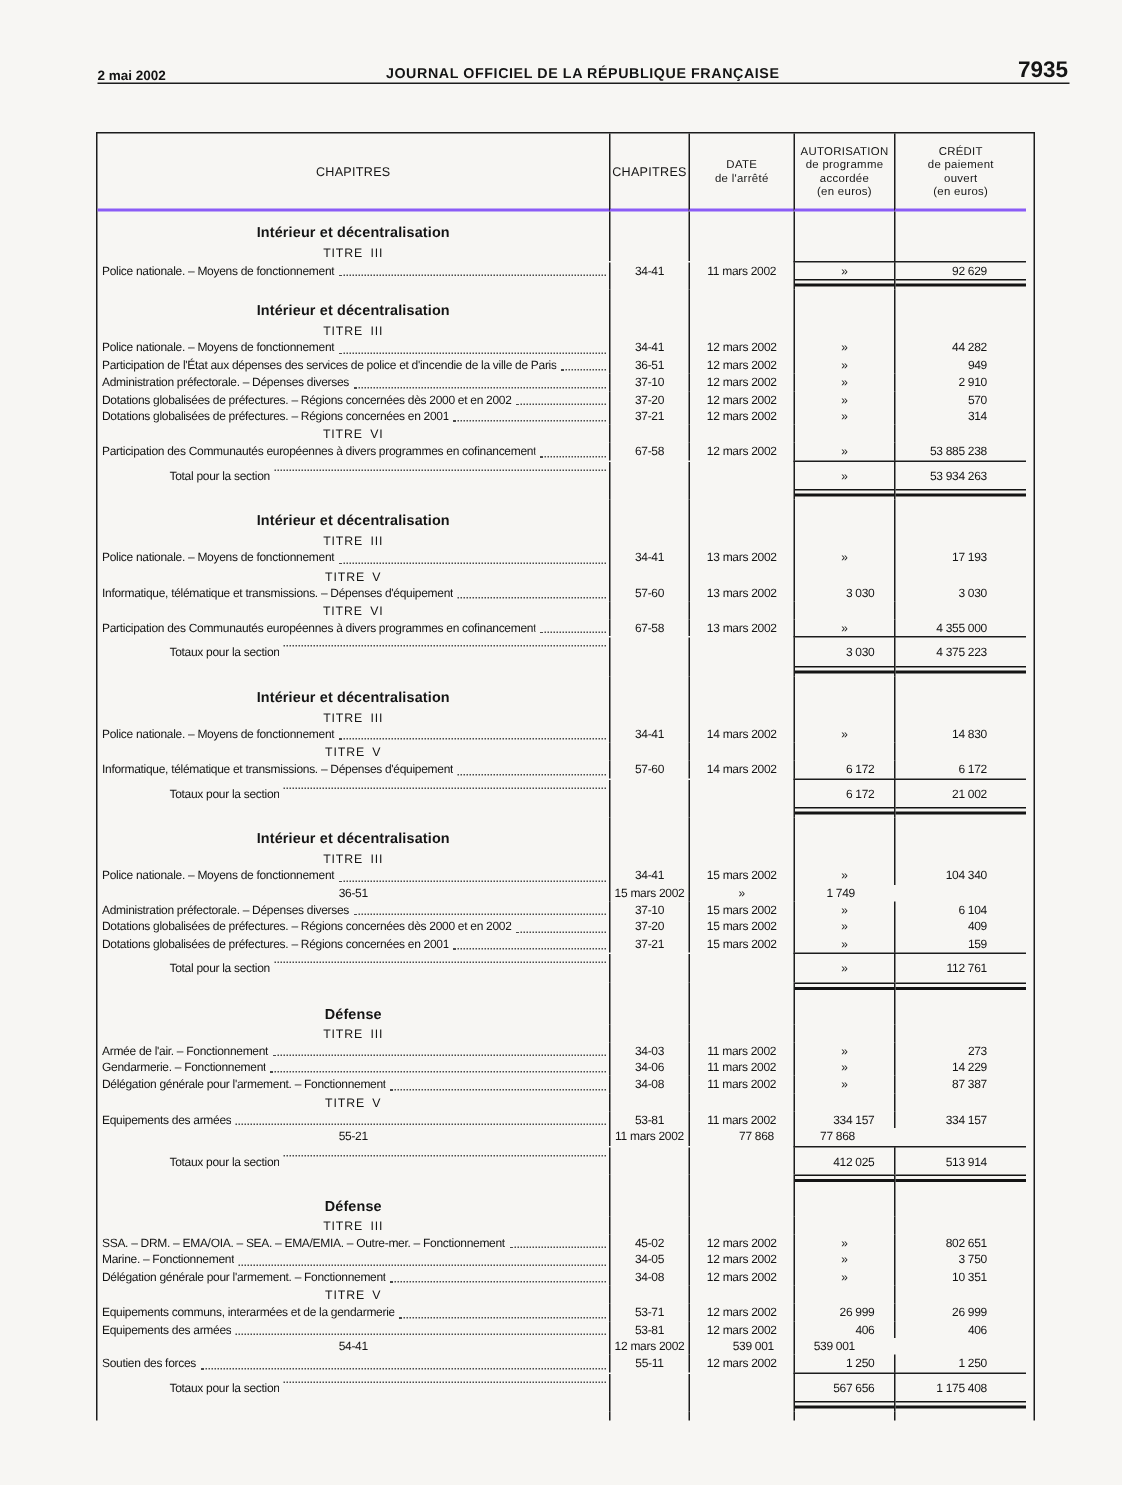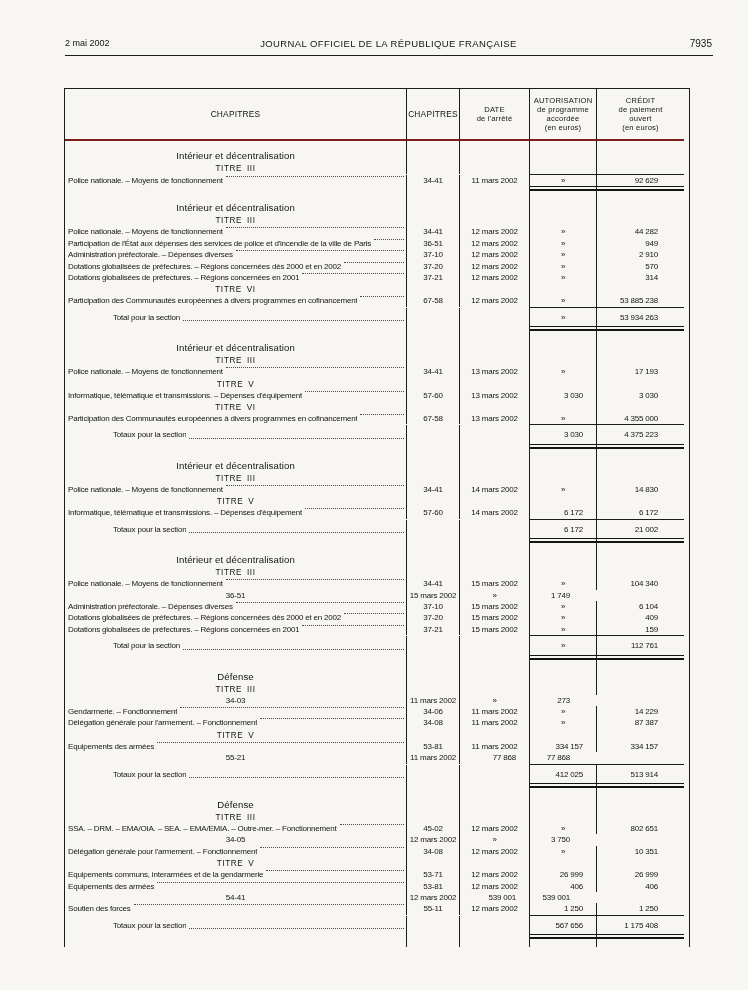--- a/index.html
+++ b/index.html
@@ -1,55 +1,55 @@
 <!DOCTYPE html>
 <html><head>
 <meta charset="utf-8">
 <style>
   html,body{margin:0;padding:0;width:748px;height:990px;overflow:hidden;
     background:#f7f6f3;font-family:"Liberation Sans",sans-serif;color:#141414;}
   .page{position:relative;width:748px;height:990px;}
 
   
-  .runhead{position:absolute;top:38px;left:65px;right:36px;display:flex;align-items:flex-start;}
+  .runhead{position:absolute;top:38px;left:65px;right:36px;display:flex;align-items:flex-end;font-weight:bold;}
   .rh-date{width:120px;font-size:9px;}
   .rh-title{flex:1;text-align:center;font-size:9.5px;letter-spacing:.4px;}
-  .rh-num{width:120px;text-align:right;font-size:10px;}
+  .rh-num{width:120px;text-align:right;font-size:15px;}
   .headrule{position:absolute;top:55px;left:65px;width:648px;border-top:1.6px solid #1c1c1c;}
 
   
   .jtable{position:absolute;top:88px;left:64px;width:624px;
     border:1.6px solid #1c1c1c;border-bottom:none;background:transparent;}
   .tr{display:grid;grid-template-columns:341px 53px 70px 67px 88px;}
   .td{border-left:1px solid #1c1c1c;min-width:0;}
   .td:first-child{border-left:none;}
 
   
-  .thead .td{border-bottom:2px solid #7f1d1d;display:flex;flex-direction:column;
+  .thead .td{border-bottom:2px solid #8b5cf6;display:flex;flex-direction:column;
     justify-content:center;align-items:center;text-align:center;height:50px;
     font-size:7.6px;line-height:9px;letter-spacing:.2px;}
   .thead .big{font-size:8.4px;}
   .multiline{white-space:pre-line;}
 
   
   .hrow .td{padding-top:9px;padding-bottom:1px;}
-  .hrow .svc{font-weight:normal;font-size:9.6px;text-align:center;letter-spacing:.1px;}
+  .hrow .svc{font-weight:bold;font-size:9.6px;text-align:center;letter-spacing:.1px;}
   .trow .td{padding-top:2px;padding-bottom:1px;}
   .trow .svc{font-size:8.2px;text-align:center;word-spacing:2px;letter-spacing:.6px;}
   .drow .td{font-size:8px;line-height:11.4px;letter-spacing:-.2px;}
-  .svcflex{display:flex;padding-left:3px;overflow:hidden;}
+  .svcflex{display:flex;align-items:flex-end;padding-left:3px;overflow:hidden;}
   .lbl{white-space:nowrap;overflow:hidden;flex-shrink:1;}
   .lead{flex:1;min-width:4px;border-bottom:1.2px dotted #4a4a4a;margin:0 2px 2px 3px;height:1px;}
   .c-chap,.c-date{text-align:center;}
   .c-aut{text-align:right;padding-right:13px;}
   .c-aut.nil{text-align:center;padding-right:0;}
   .c-cred{text-align:right;padding-right:26px;}
 
   .totalrow .td{font-size:8px;letter-spacing:-.2px;padding-top:4px;padding-bottom:3px;}
-  .totalrow .svcflex{padding-left:48px;align-items:flex-end;}
+  .totalrow .svcflex{padding-left:48px;align-items:flex-start;}
 
   
   .rulerow .td{height:0;}
   .rulerow .td.amount{border-top:1px solid #1c1c1c;}
   .endrow .td{height:7px;}
   .endrow .td.amount .dbl{height:2px;border-top:1px solid #141414;border-bottom:2.4px solid #141414;margin-top:0;}
   .spacerrow .td{height:6px;}
 </style>
 </head>
 <body>
@@ -481,20 +481,24 @@
           <div class="td"></div>
         </div>
         <div class="tr trow">
           <div class="td svc">TITRE III</div>
           <div class="td"></div>
           <div class="td"></div>
           <div class="td"></div>
           <div class="td"></div>
         </div>
         <div class="tr drow">
+          <div class="td svcflex">
+            <span class="lbl">Armée de l'air. – Fonctionnement</span>
+            <span class="lead"></span>
+          </div>
           <div class="td c-chap">34-03</div>
           <div class="td c-date">11 mars 2002</div>
           <div class="td c-aut nil">»</div>
           <div class="td c-cred">273</div>
         </div>
         <div class="tr drow">
           <div class="td svcflex">
             <span class="lbl">Gendarmerie. – Fonctionnement</span>
             <span class="lead"></span>
           </div>
@@ -582,20 +586,24 @@
           <div class="td svcflex">
             <span class="lbl">SSA. – DRM. – EMA/OIA. – SEA. – EMA/EMIA. – Outre-mer. – Fonctionnement</span>
             <span class="lead"></span>
           </div>
           <div class="td c-chap">45-02</div>
           <div class="td c-date">12 mars 2002</div>
           <div class="td c-aut nil">»</div>
           <div class="td c-cred">802 651</div>
         </div>
         <div class="tr drow">
+          <div class="td svcflex">
+            <span class="lbl">Marine. – Fonctionnement</span>
+            <span class="lead"></span>
+          </div>
           <div class="td c-chap">34-05</div>
           <div class="td c-date">12 mars 2002</div>
           <div class="td c-aut nil">»</div>
           <div class="td c-cred">3 750</div>
         </div>
         <div class="tr drow">
           <div class="td svcflex">
             <span class="lbl">Délégation générale pour l'armement. – Fonctionnement</span>
             <span class="lead"></span>
           </div>

